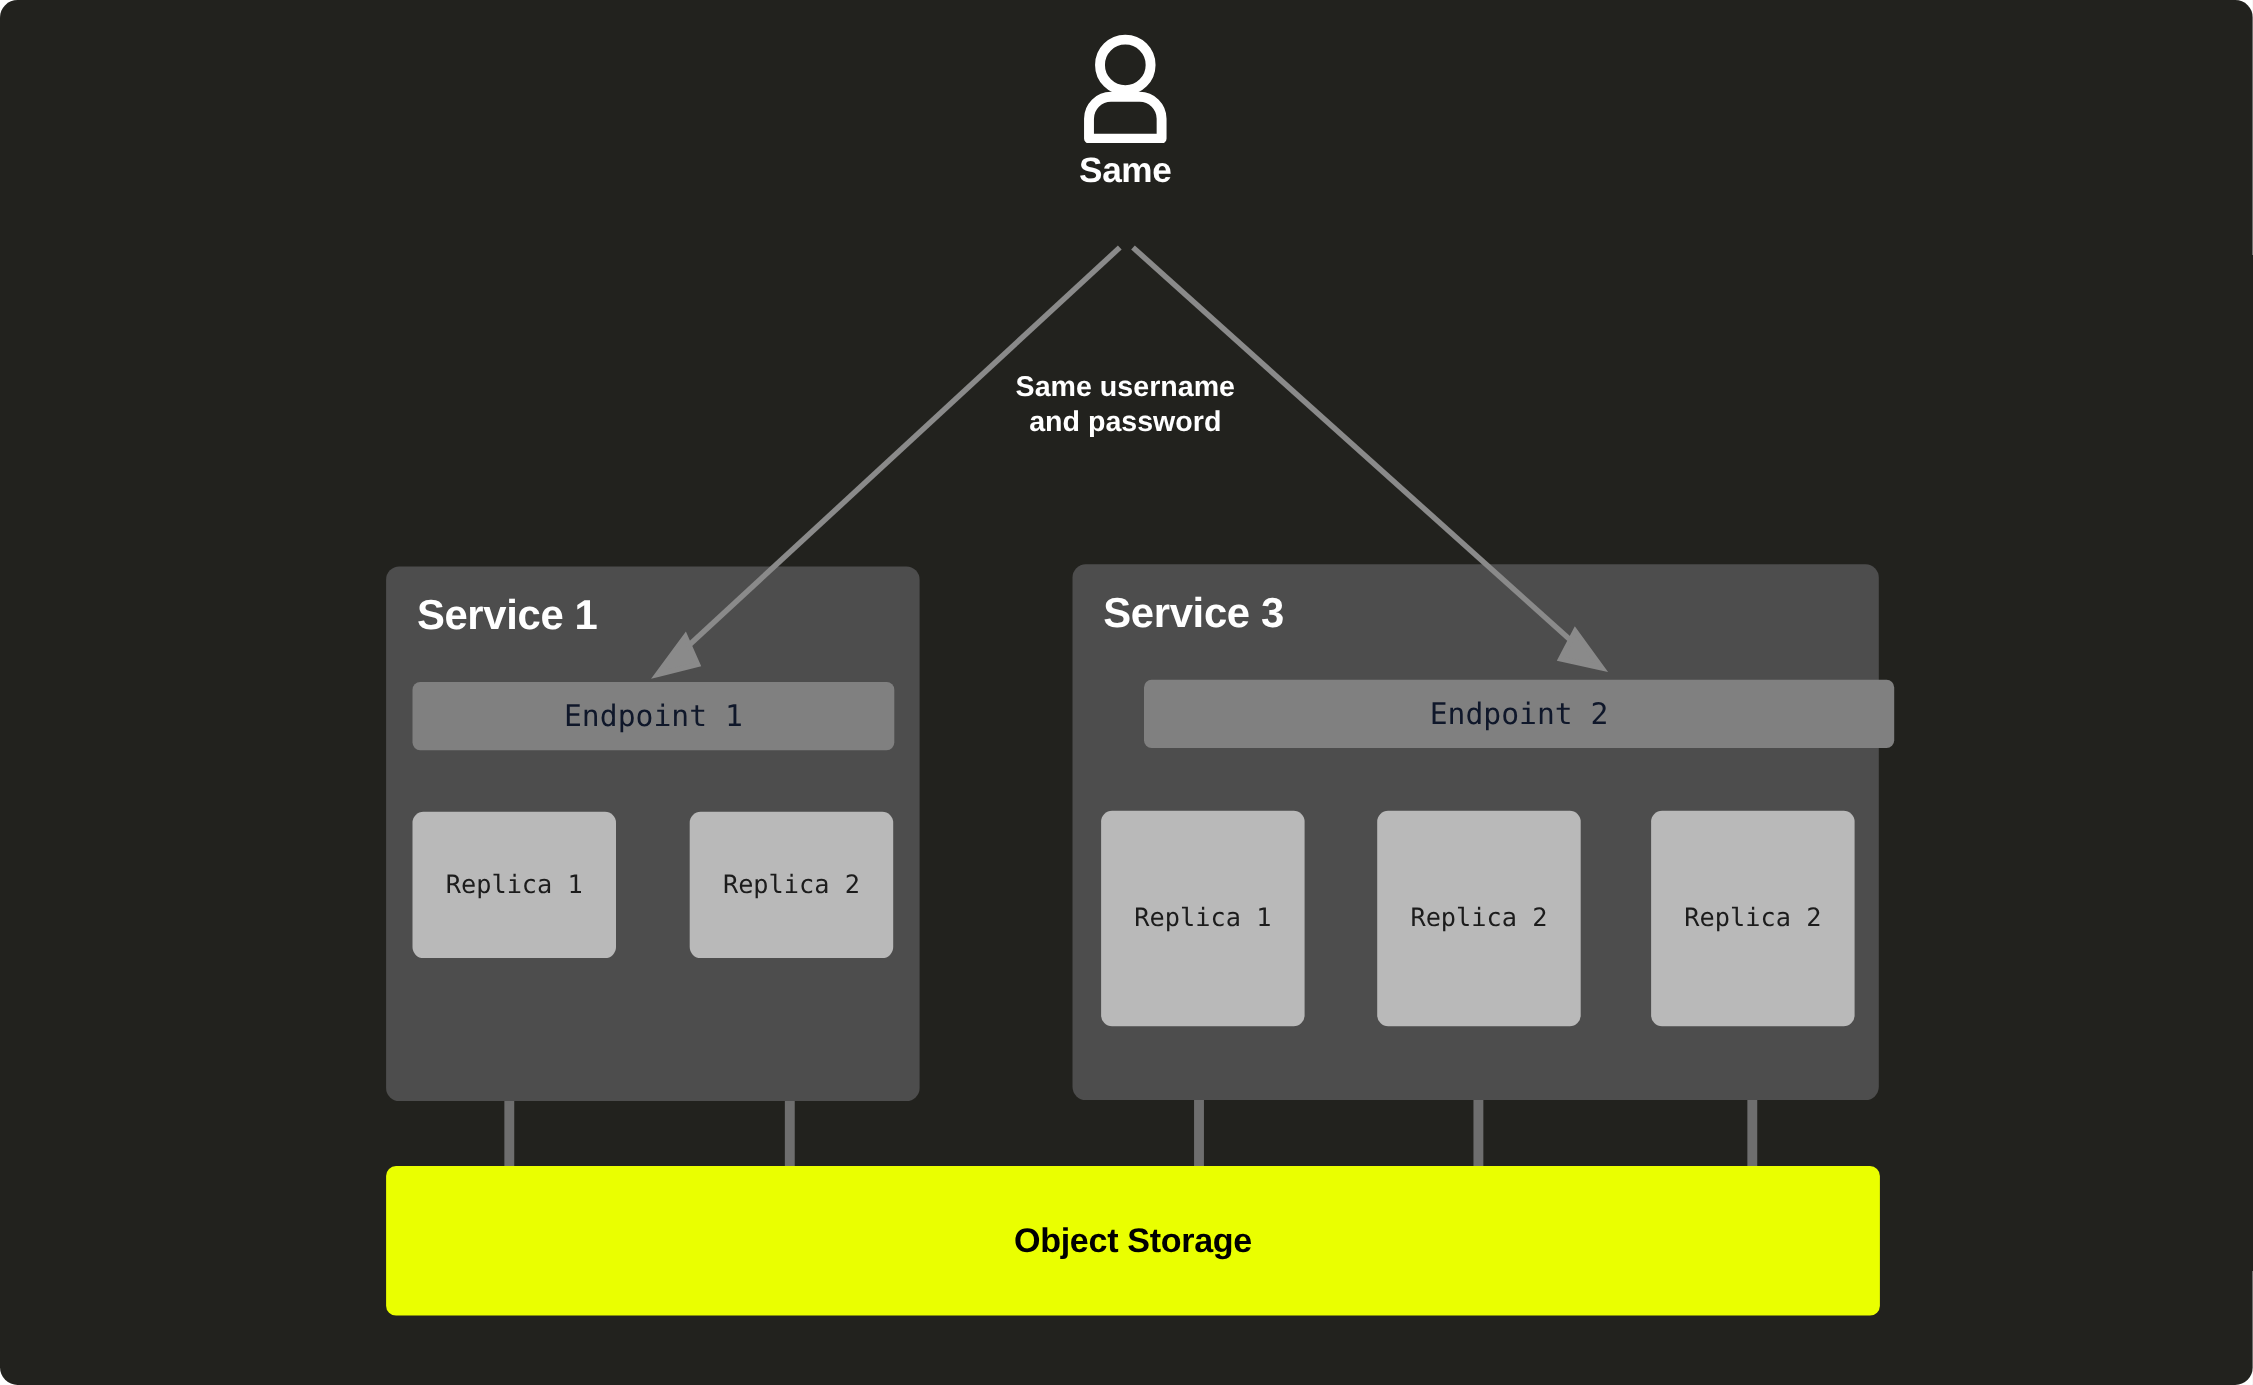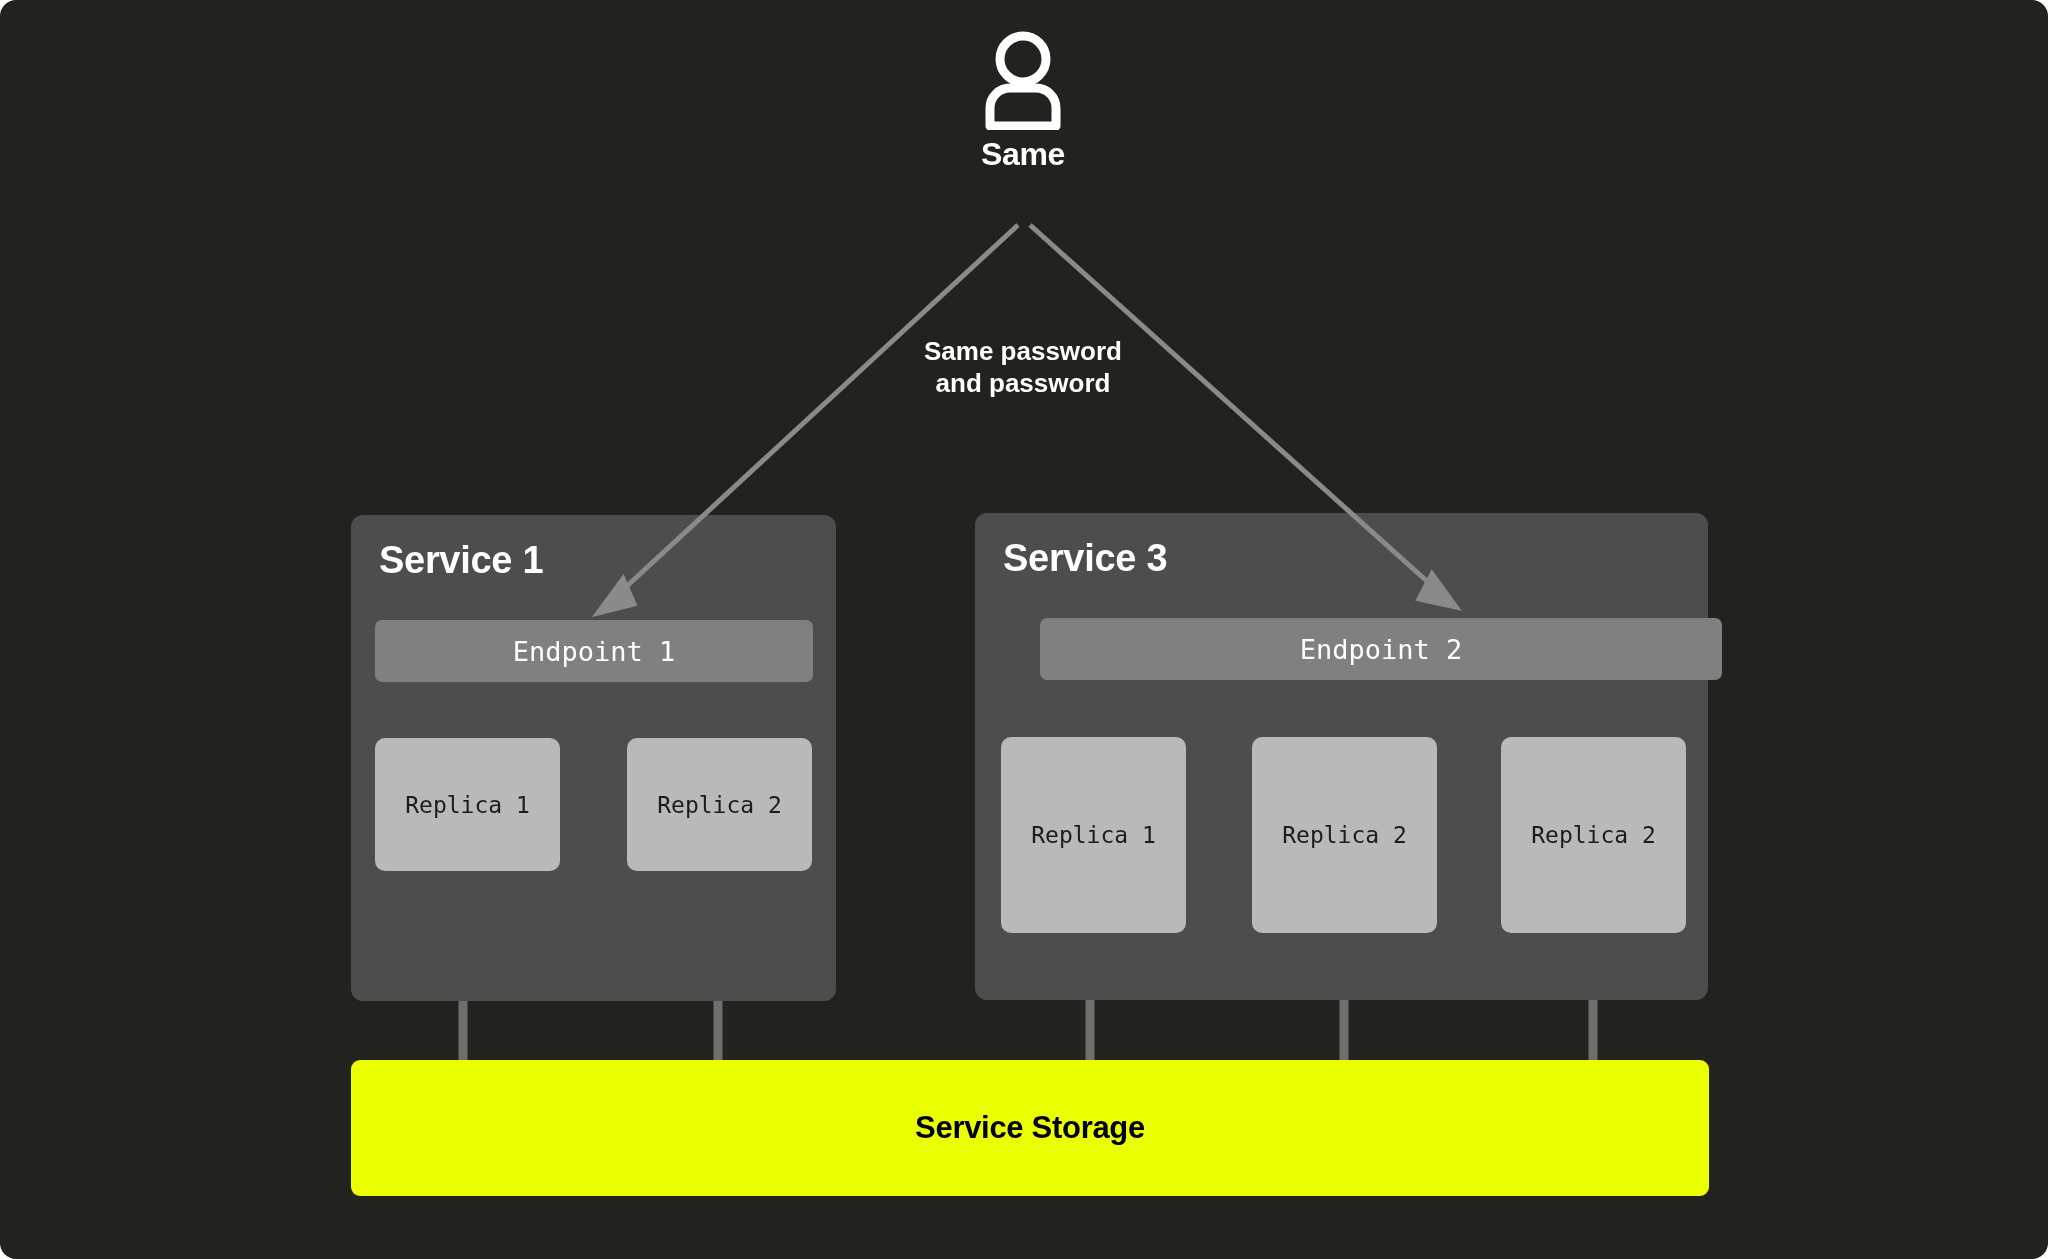--- a/index.html
+++ b/index.html
@@ -83,21 +83,21 @@
     color: #ffffff;
     font-size: 38px;
     font-weight: bold;
     letter-spacing: -0.3px;
   }
 
   .endpoint {
     position: absolute;
     background: #808080;
     border-radius: 7px;
-    color: #ffffff;
+    color: #0f172a;
     font-family: "DejaVu Sans Mono", monospace;
     font-size: 27px;
     display: flex;
     align-items: center;
     justify-content: center;
     z-index: 4;
   }
   #endpoint-1 { left: 375px; top: 620px; width: 438px; height: 62px; }
   #endpoint-2 { left: 1002px; top: 618px; width: 682px; height: 62px; margin-left: 38px; }
 
@@ -159,21 +159,21 @@
 
   <div class="actor">
     <svg class="actor-icon" width="92" height="100" viewBox="0 0 92 100" xmlns="http://www.w3.org/2000/svg">
       <circle cx="46" cy="29" r="23" fill="none" stroke="#ffffff" stroke-width="9"></circle>
       <path d="M13 96 L13 78 a20 20 0 0 1 20 -20 L59 58 a20 20 0 0 1 20 20 L79 96 Z" fill="none" stroke="#ffffff" stroke-width="9" stroke-linejoin="round"></path>
     </svg>
     <div class="actor-label">Same</div>
   </div>
 
   <div class="edge-caption">
-    <div>Same password</div>
+    <div>Same username</div>
     <div>and password</div>
   </div>
 
   <svg id="arrow-layer" viewBox="0 0 2048 1259" xmlns="http://www.w3.org/2000/svg">
     <g stroke="#8a8a8a" stroke-width="5" fill="#8a8a8a">
       <line x1="1018" y1="225" x2="614" y2="598"></line>
       <polygon points="598,613 634,604 623,579"></polygon>
       <line x1="1030" y1="225" x2="1439" y2="592"></line>
       <polygon points="1456,607 1419,599 1432,574"></polygon>
     </g>
@@ -188,16 +188,16 @@
 
   <div class="service" id="service-2">
     <div class="service-title">Service 3</div>
   </div>
   <div class="endpoint" id="endpoint-2">Endpoint 2</div>
   <div class="replica" id="replica-2-1">Replica 1</div>
   <div class="replica" id="replica-2-2">Replica 2</div>
   <div class="replica" id="replica-2-3">Replica 2</div>
 
   <div id="storage">
-    <div class="storage-label">Service Storage</div>
+    <div class="storage-label">Object Storage</div>
   </div>
 
 </div>
 
 </body></html>

